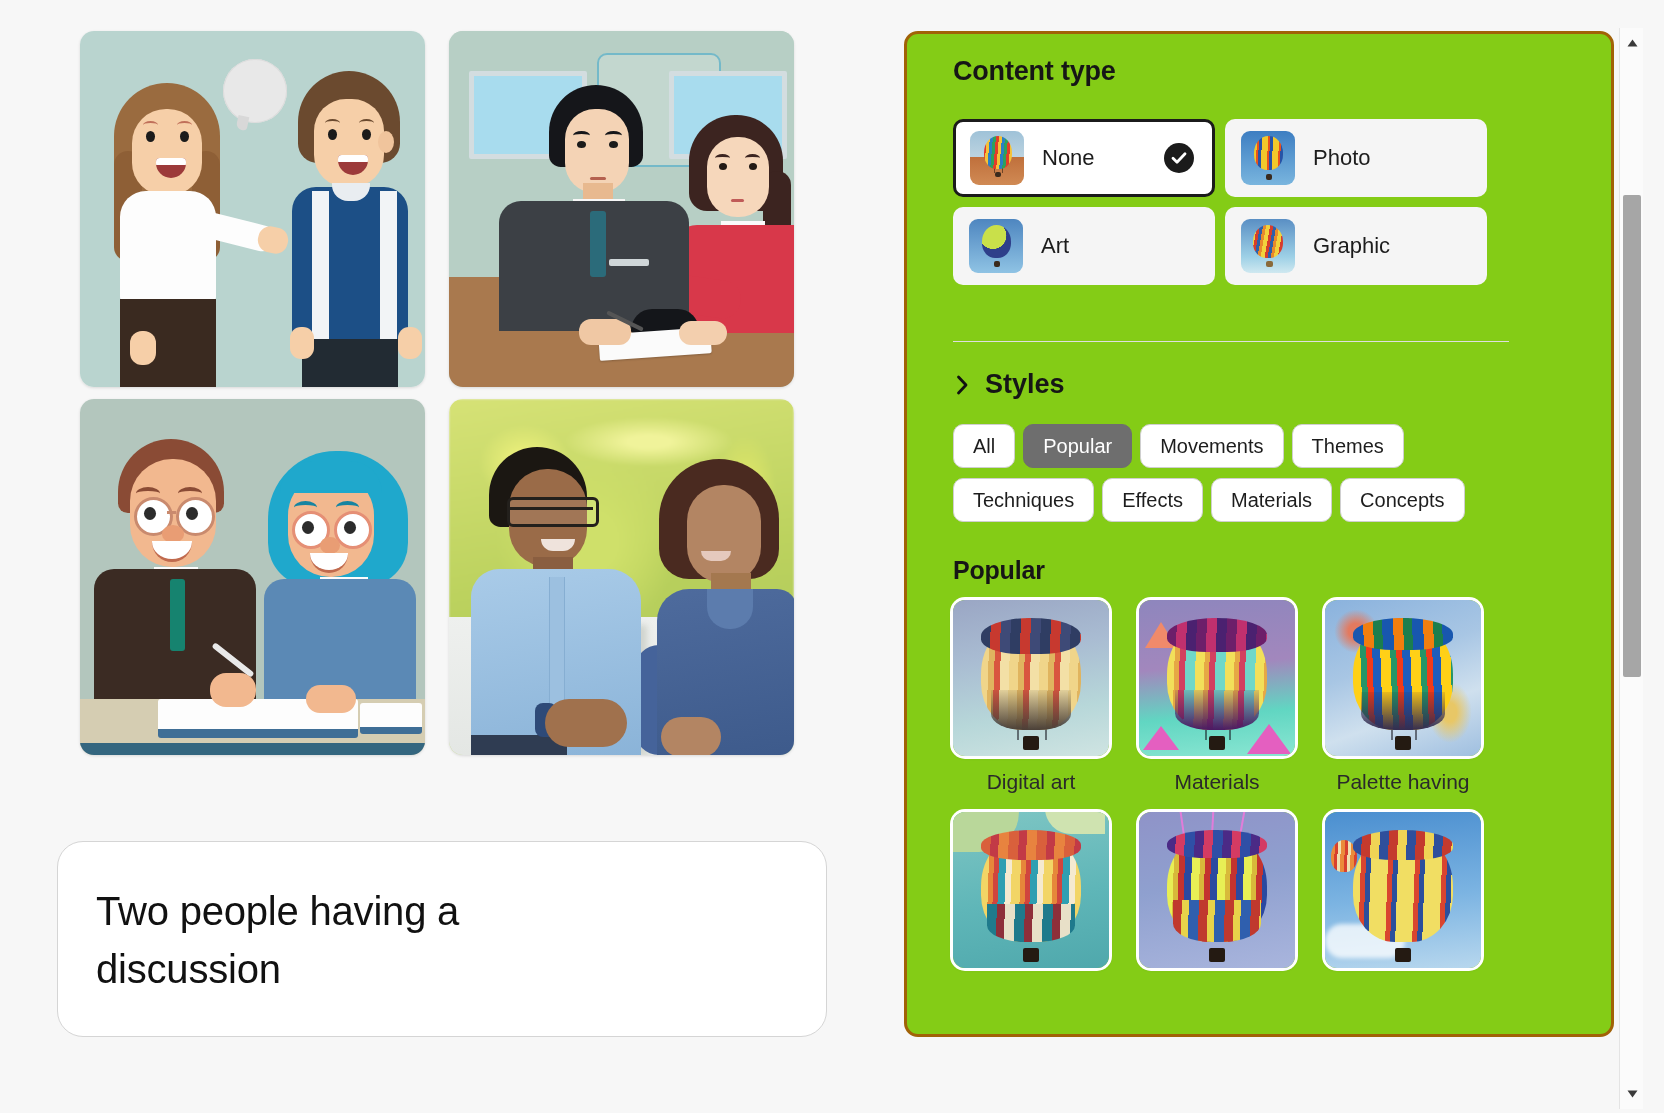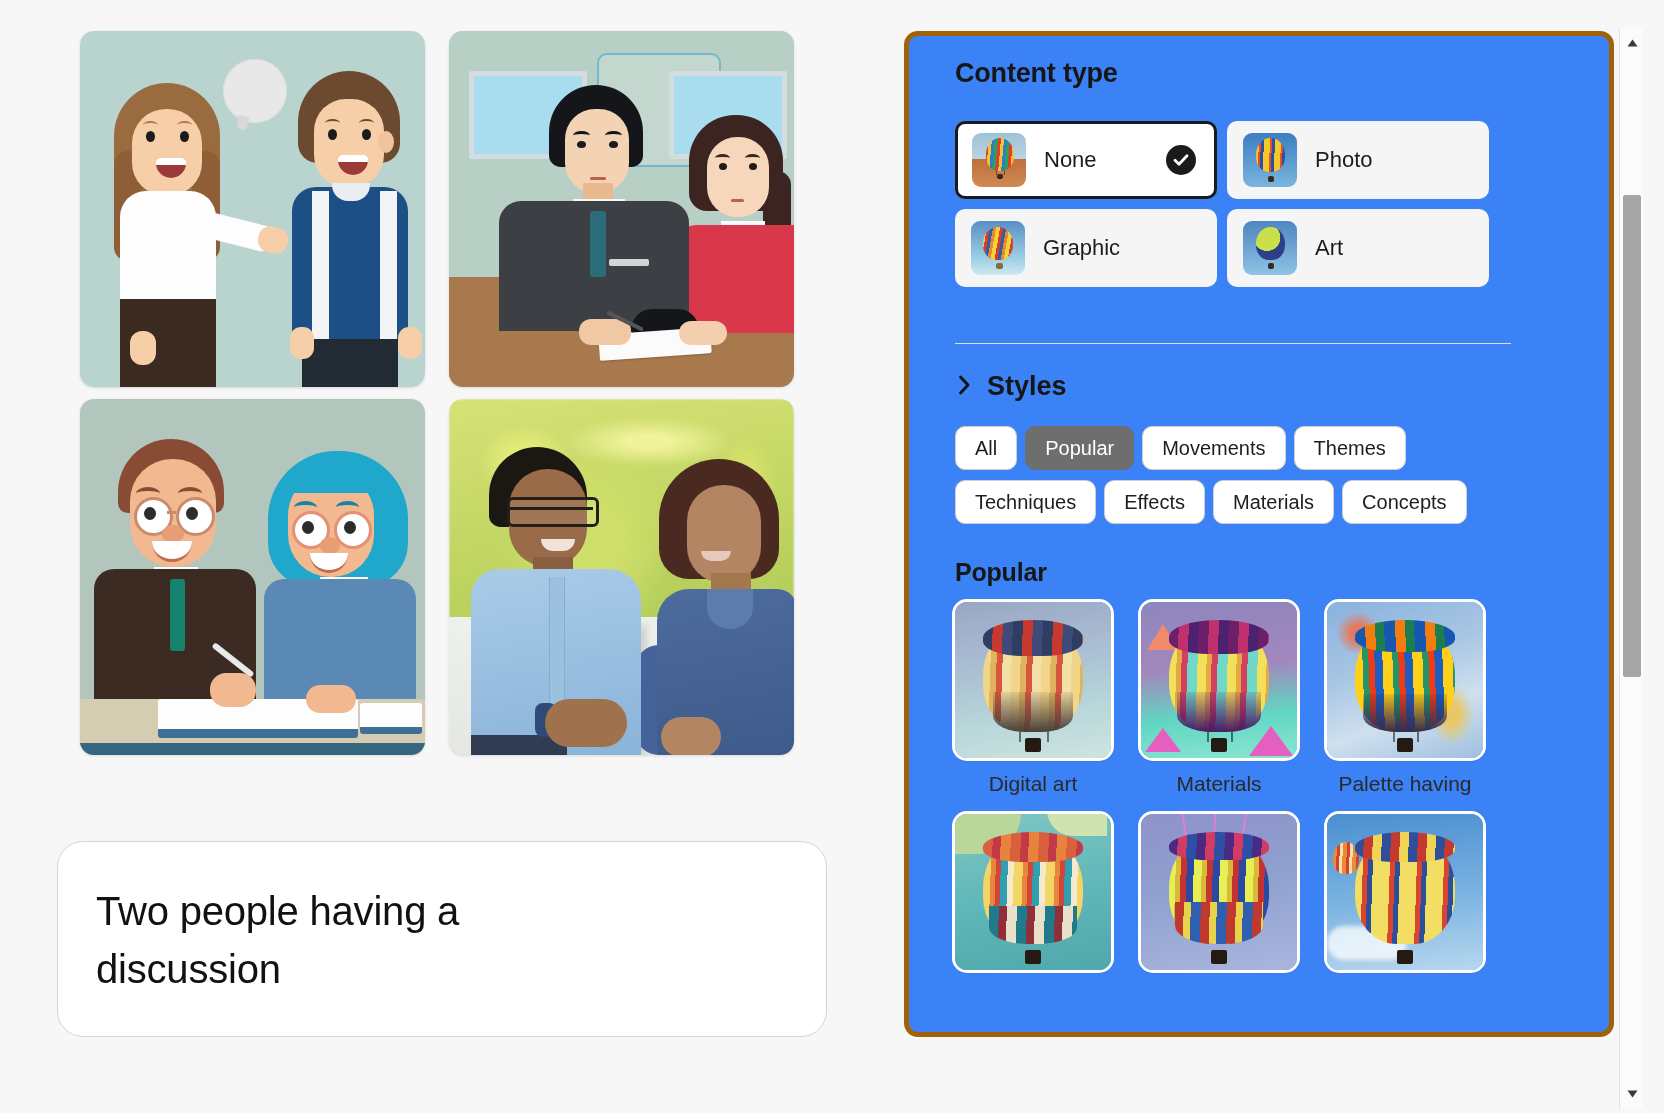--- a/index.html
+++ b/index.html
@@ -241,22 +241,22 @@
     letter-spacing: .2px;
   }
 
   
   .right-panel {
     position: absolute;
     left: 904px;
     top: 31px;
     width: 710px;
     height: 1006px;
-    background: #3b82f6;
-    border: 5px solid #a16207;
+    background: #84cc16;
+    border: 3px solid #a16207;
     border-radius: 14px;
     box-sizing: border-box;
     overflow: hidden;
     padding-left: 11px;
   }
   .panel-inner {
     position: absolute;
     left: 0; top: 0;
     width: 688px;
     height: 1006px;
@@ -360,21 +360,21 @@
     width: 556px;
     height: 1px;
     background: #dedede;
   }
 
   .styles-header {
     position: absolute;
     left: 46px;
     top: 335px;
     display: flex;
-    align-items: flex-start;
+    align-items: center;
     cursor: pointer;
   }
   .chev {
     width: 18px; height: 28px;
     display:flex; align-items:center; justify-content:center;
     margin-right: 14px;
   }
   .styles-header .label {
     font-size: 27px;
     font-weight: 700;
@@ -708,38 +708,38 @@
                 <div class="sky"></div>
                 <div class="env"></div>
                 <div class="basket"></div>
               </div>
           </div>
           <div class="ct-label">Photo</div>
         </div>
 
         <div class="ct-item">
           <div class="ct-thumb">
+            <div class="bal thumb-art">
+                <div class="sky"></div>
+                <div class="env"></div>
+                <div class="basket"></div>
+              </div>
+          </div>
+          <div class="ct-label">Art</div>
+        </div>
+
+        <div class="ct-item">
+          <div class="ct-thumb">
             <div class="bal thumb-graphic">
                 <div class="sky"></div>
                 <div class="env"></div>
                 <div class="basket"></div>
               </div>
           </div>
           <div class="ct-label">Graphic</div>
-        </div>
-
-        <div class="ct-item">
-          <div class="ct-thumb">
-            <div class="bal thumb-art">
-                <div class="sky"></div>
-                <div class="env"></div>
-                <div class="basket"></div>
-              </div>
-          </div>
-          <div class="ct-label">Art</div>
         </div>
 
       </div>
 
       <div class="divider"></div>
 
       <div class="styles-header">
         <span class="chev">
           <svg width="13" height="20" viewBox="0 0 13 20">
               <path d="M2.5 2 L10 10 L2.5 18" stroke="#111" stroke-width="2.8" fill="none" stroke-linecap="round" stroke-linejoin="round"></path>

